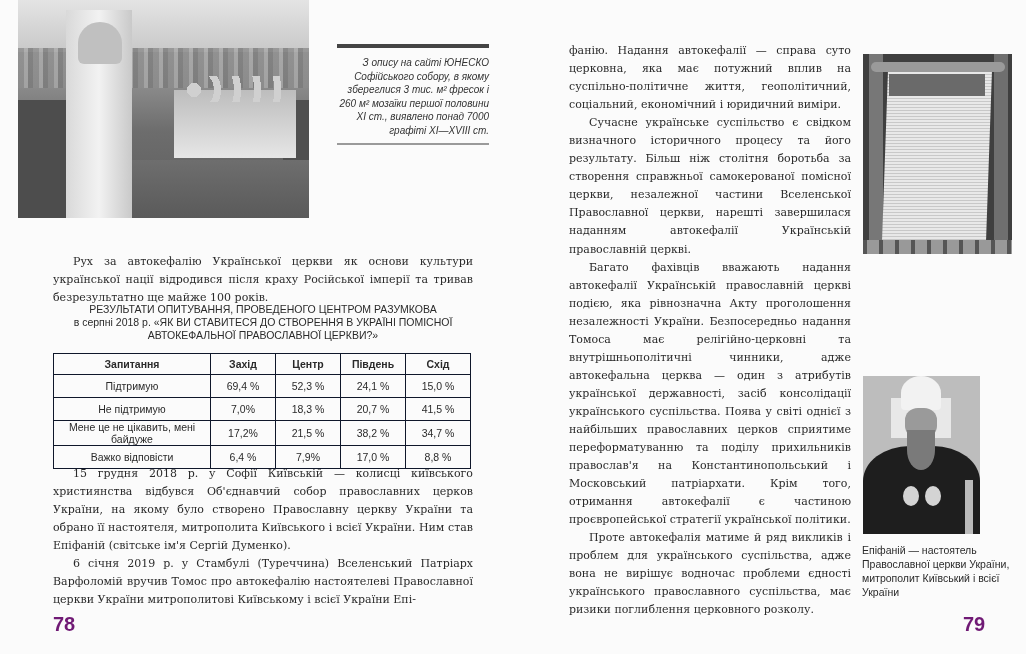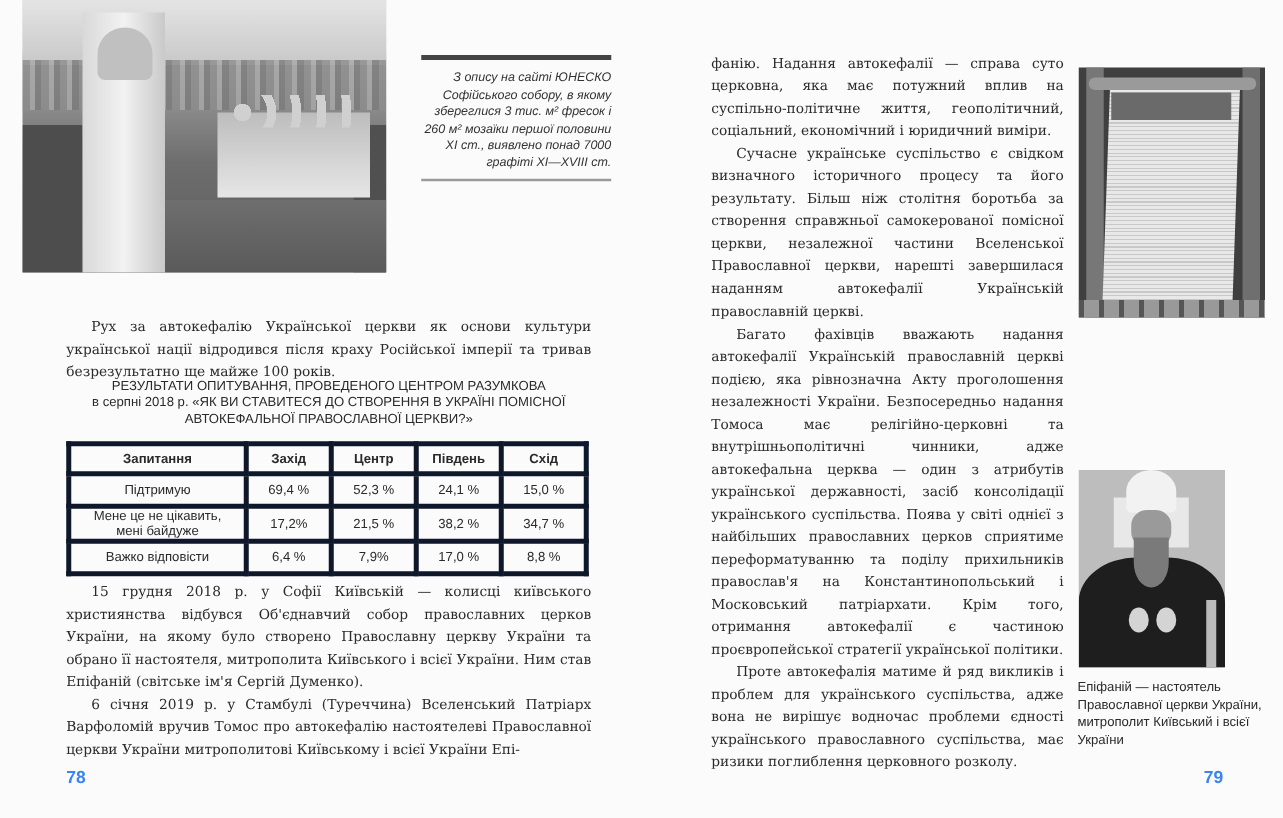--- a/index.html
+++ b/index.html
@@ -55,26 +55,26 @@
   .sidenote .bar-bottom { height:2px; background:#9a9a9a; margin-top:6px; }
 
   .body-text { position:absolute; font-size:11px; line-height:18px; text-align:justify; color:#2a2a2a; }
   .body-text p { margin:0; text-indent:20px; }
   .bt-1 { left:53px; top:253px; width:420px; }
   .bt-2 { left:53px; top:465px; width:420px; }
   .bt-right { left:25px; top:42px; width:282px; font-size:11px; line-height:18.05px;margin-left:31px; }
 
   .table-title { position:absolute; left:53px; top:303px; width:420px; text-align:center; font-size:10.5px; line-height:13px; color:#2a2a2a; }
   table.survey { position:absolute; left:53px; top:353px; width:418px; border-collapse:collapse; font-size:10.5px; }
-  table.survey th, table.survey td { border:4px solid #0f172a; height:22px; padding:0 6px; color:#2a2a2a; }
+  table.survey th, table.survey td { border:1px solid #0f172a; height:22px; padding:0 6px; color:#2a2a2a; }
   table.survey th { font-weight:bold; text-align:center; height:20px; }
   table.survey td.num { text-align:center; width:52px;margin-top:45px; }
   table.survey td.q { text-align:center; }
 
-  .page-num { position:absolute; font-size:14px; font-weight:bold; color:#3b82f6; }
+  .page-num { position:absolute; font-size:20px; font-weight:bold; color:#701a75; }
   .pn-left { left:53px; top:613px; }
   .pn-right { left:450px; top:613px; }
 </style>
 </head>
 <body>
 
 <div class="page left-page">
   <div class="photo photo-sofia">
     <div class="sky"></div>
       <div class="city"></div>
@@ -112,20 +112,27 @@
         <th>Схід</th>
       </tr>
     </thead>
     <tbody>
       <tr>
         <td class="q">Підтримую</td>
         <td class="num">69,4 %</td>
         <td class="num">52,3 %</td>
         <td class="num">24,1 %</td>
         <td class="num">15,0 %</td>
+      </tr>
+      <tr>
+        <td class="q">Не підтримую</td>
+        <td class="num">7,0%</td>
+        <td class="num">18,3 %</td>
+        <td class="num">20,7 %</td>
+        <td class="num">41,5 %</td>
       </tr>
       <tr>
         <td class="q">Мене це не цікавить, мені байдуже</td>
         <td class="num">17,2%</td>
         <td class="num">21,5 %</td>
         <td class="num">38,2 %</td>
         <td class="num">34,7 %</td>
       </tr>
       <tr>
         <td class="q">Важко відповісти</td>

